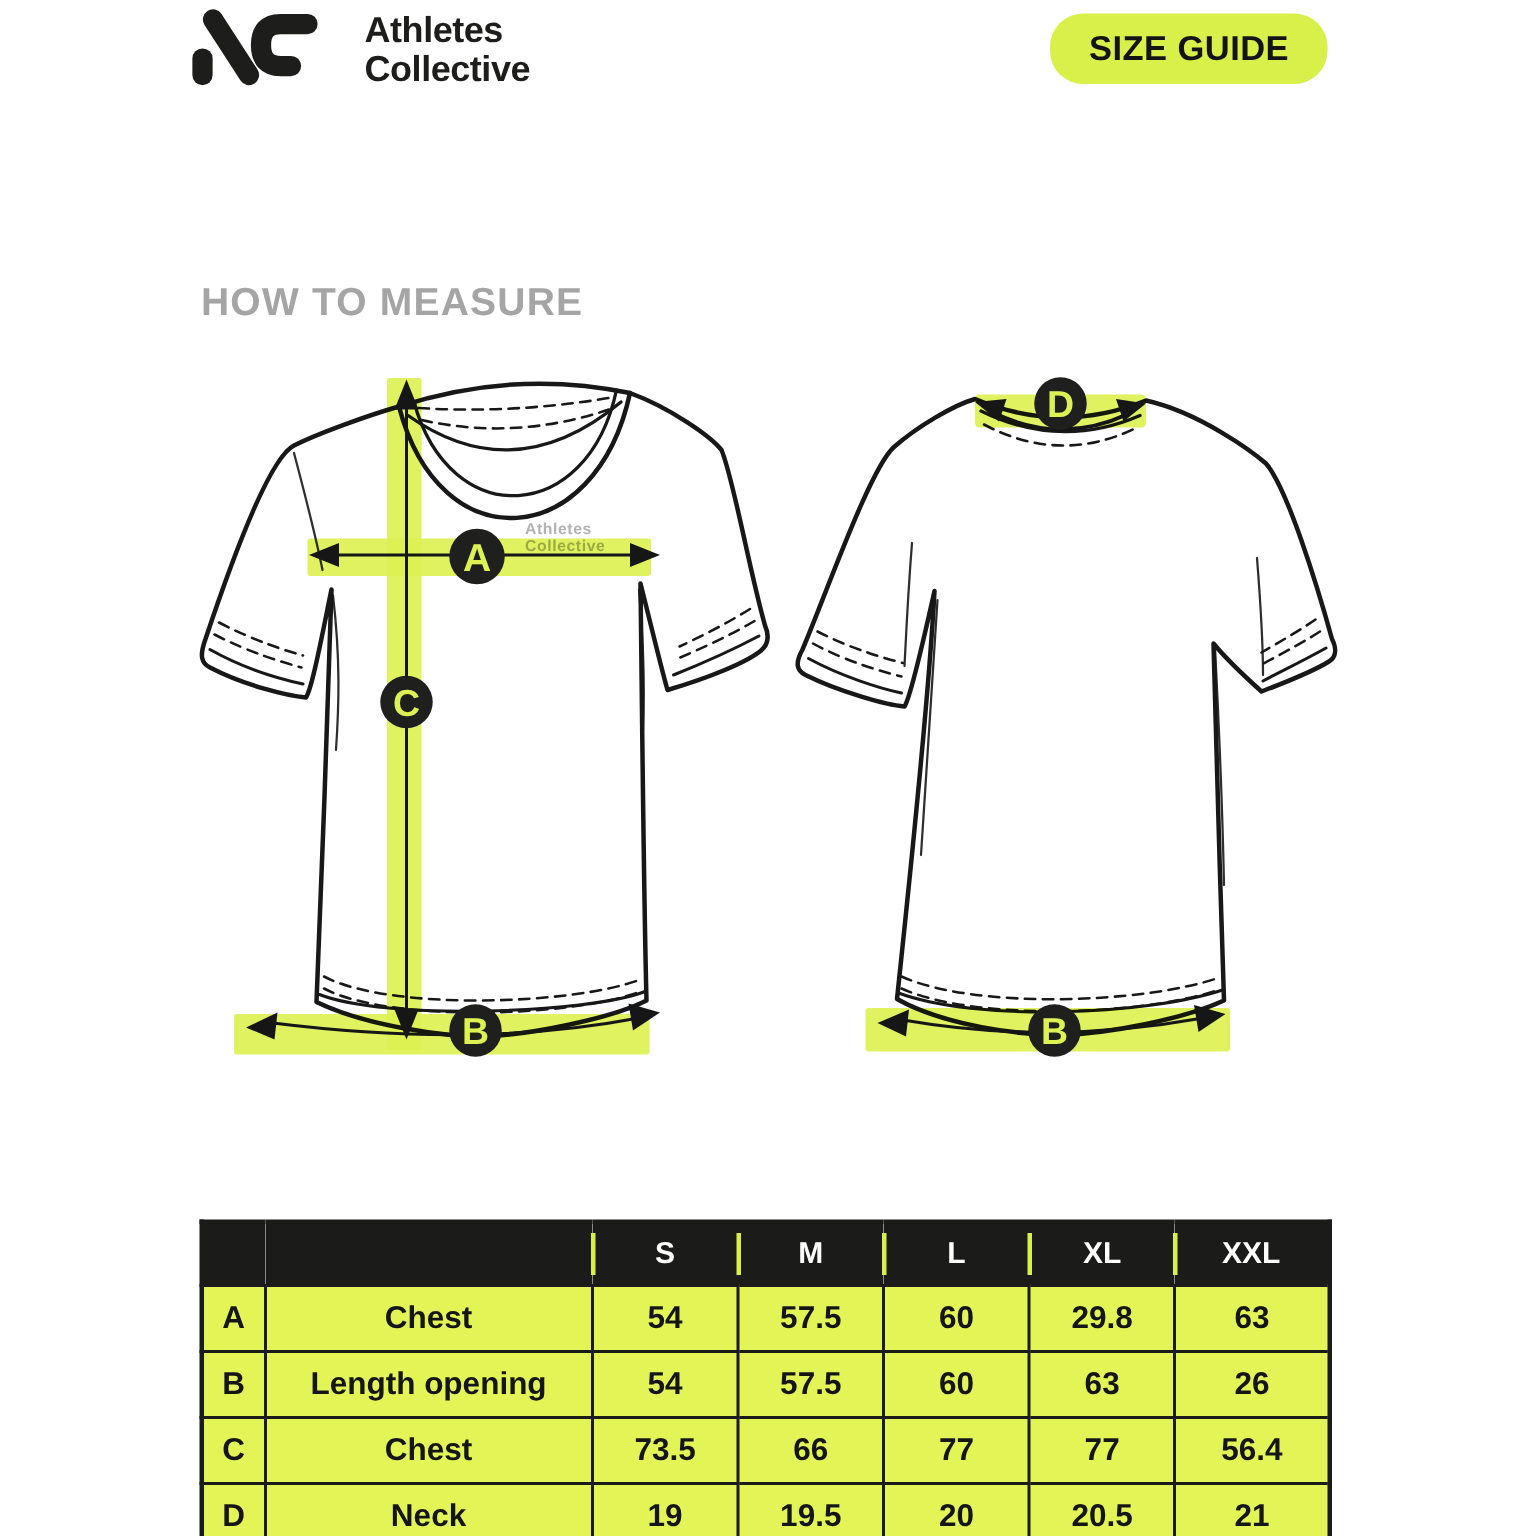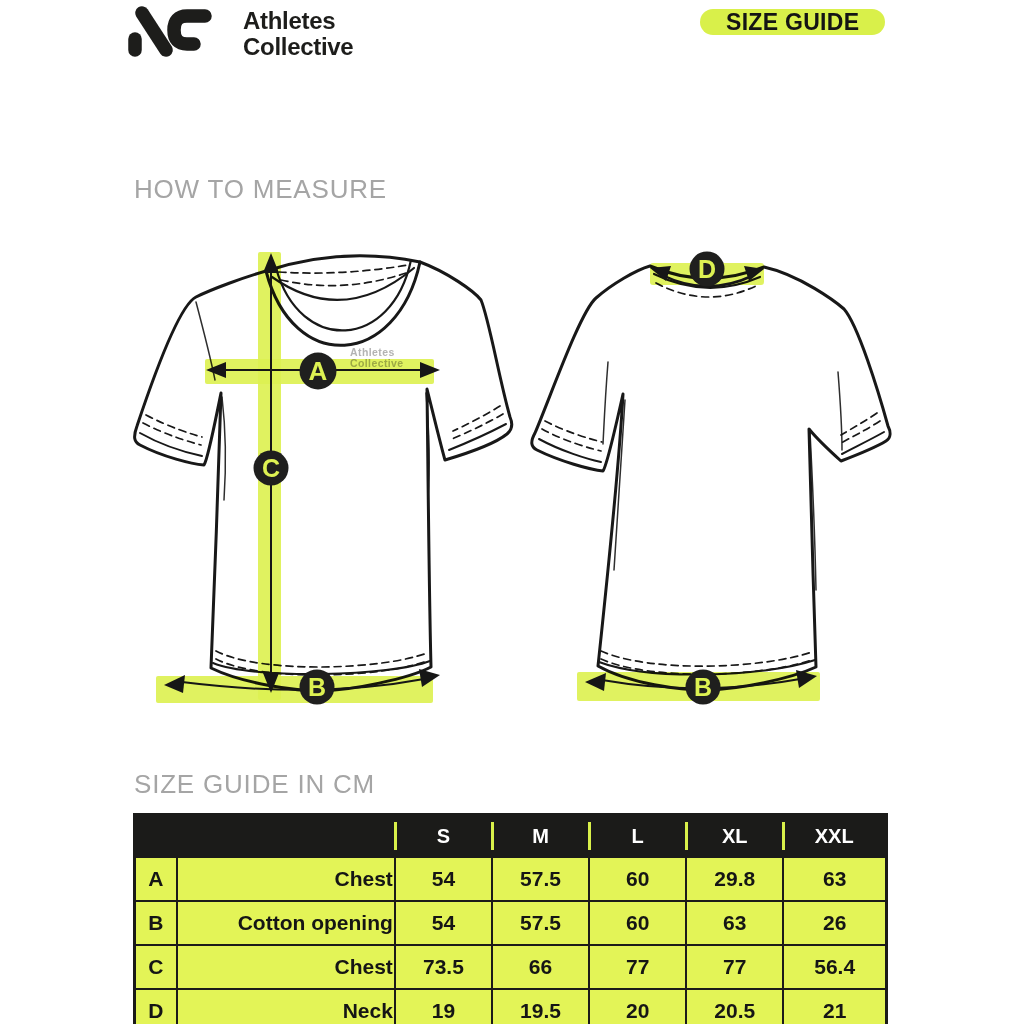--- a/index.html
+++ b/index.html
@@ -9,33 +9,33 @@
     font-family:"Liberation Sans","DejaVu Sans",sans-serif;
     color:#1b1b19;
   }
   
   .logo-mark{position:absolute;left:128px;top:5px;}
   .brand-name{
     position:absolute;left:243px;top:8px;
     font-size:24px;line-height:26px;font-weight:600;letter-spacing:-0.3px;color:#1d1d1b;
   }
   .size-guide-pill{
-    position:absolute;left:700px;top:9px;height:26px;
+    position:absolute;left:700px;top:9px;height:47px;
     background:#D9F04A;border-radius:22px;
     display:flex;align-items:center;padding:0 26px;
     font-size:23px;font-weight:800;letter-spacing:0.3px;color:#141414;
   }
   
   .product-title{
     position:absolute;left:133px;top:108px;
     font-size:37px;font-weight:800;letter-spacing:-0.8px;color:#121212;
   }
   .section-label{
     position:absolute;left:134px;
-    font-size:26px;font-weight:400;letter-spacing:0.8px;color:#a5a5a5;
+    font-size:26px;font-weight:700;letter-spacing:0.8px;color:#a5a5a5;margin-top:12px;
   }
   .how-to-measure{top:174px;}
   .size-guide-cm{top:769px;}
   
   .diagram{position:absolute;left:0;top:240px;width:1024px;height:510px;}
   
   .size-table{
     position:absolute;left:133px;top:813px;width:755px;
     border-collapse:collapse;table-layout:fixed;
   }
@@ -44,21 +44,21 @@
     height:38px;text-align:center;position:relative;border:0;
   }
   .size-table th.size-col::before{
     content:"";position:absolute;left:-1px;top:6px;bottom:6px;width:3px;background:#D9F04A;
   }
   .size-table td{
     background:#E3F457;border:2.5px solid #1b1b19;
     height:40px;font-size:21px;font-weight:700;color:#151515;text-align:center;
   }
   .size-table td.row-key{font-weight:700;}
-  .size-table td.row-label{text-align:right;padding-left:1px;}
+  .size-table td.row-label{text-align:center;padding-left:1px;}
   .size-table{border:3px solid #1b1b19;}
 </style>
 </head>
 <body>
 
 <div class="page">
 
   <svg class="logo-mark" width="88" height="54" viewBox="0 0 88 54">
     <g stroke="#1d1d1b" stroke-width="13.5" stroke-linecap="round" fill="none" stroke-linejoin="round">
       <line x1="14" y1="8" x2="38" y2="45"></line>
@@ -70,21 +70,20 @@
   <div class="brand-name">
     <div>Athletes</div>
     <div>Collective</div>
   </div>
 
   <div class="size-guide-pill">
     <span>SIZE GUIDE</span>
   </div>
 
   <div class="section-label how-to-measure">HOW TO MEASURE</div>
-  <div class="section-label size-guide-cm">SIZE GUIDE IN CM</div>
 
   <svg class="diagram" viewBox="0 240 1024 510">
 
     <g stroke="#181818" fill="none" stroke-linecap="round" stroke-linejoin="round">
       <path fill="#ffffff" stroke-width="3" d="M266,271 C245,277 212,289 196,297
            C178,306 151,384 137,426 C133,437 134,442 140,445
            C163,457 192,464 204,465 C208,459 214,427 221,393
            C219,470 214,590 211,668
            C244,684 296,691 322,691 C352,690 408,679 431,667
            C429,590 428,468 427,389
@@ -253,21 +252,21 @@
         <td class="row-key">A</td>
         <td class="row-label">Chest</td>
         <td>54</td>
         <td>57.5</td>
         <td>60</td>
         <td>29.8</td>
         <td>63</td>
       </tr>
       <tr>
         <td class="row-key">B</td>
-        <td class="row-label">Cotton opening</td>
+        <td class="row-label">Length opening</td>
         <td>54</td>
         <td>57.5</td>
         <td>60</td>
         <td>63</td>
         <td>26</td>
       </tr>
       <tr>
         <td class="row-key">C</td>
         <td class="row-label">Chest</td>
         <td>73.5</td>

